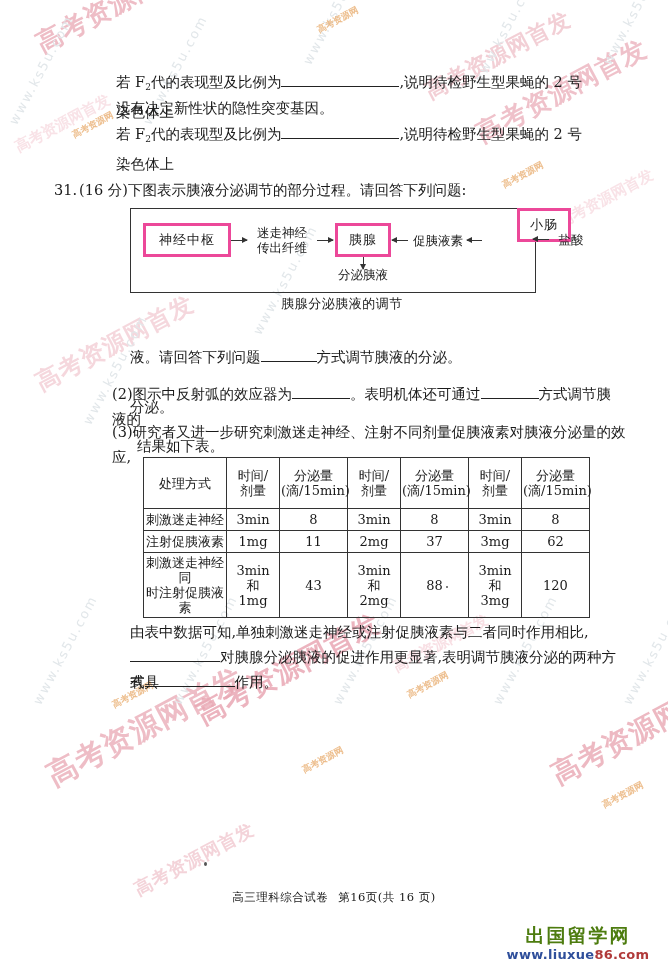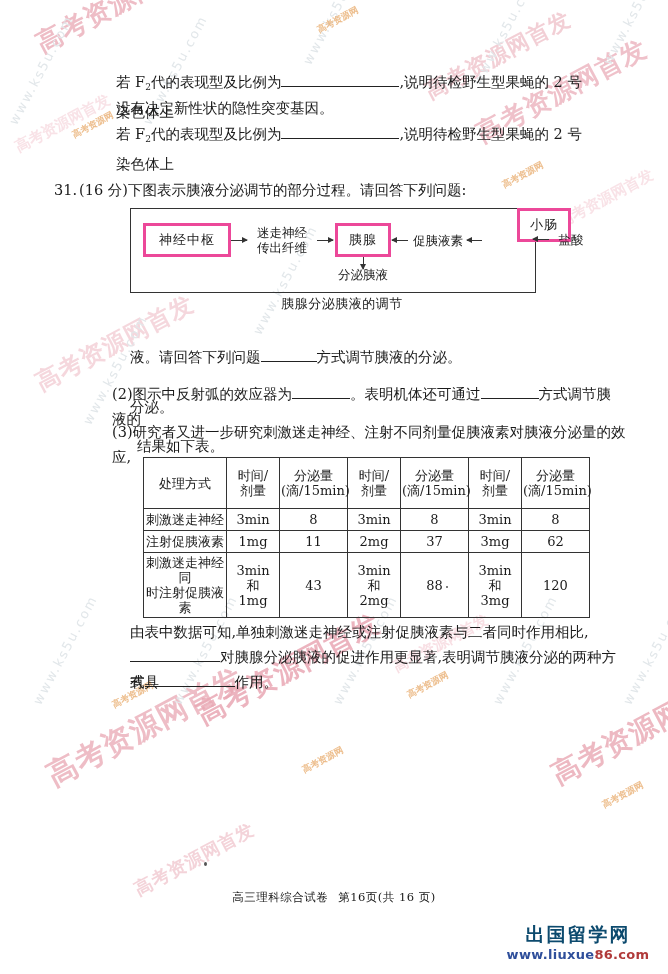--- a/index.html
+++ b/index.html
@@ -206,24 +206,24 @@
 
   
   #site-logo {
     position: absolute;
     right: 8px;
     top: 925px;
     text-align: center;
     width: 164px;
   }
   #site-logo .logo-cn {
-    font-family: Liberation Mono, monospace;
+    font-family: Liberation Serif, serif;
     font-size: 19px;
     font-weight: bold;
-    color: #0c4a6e;
+    color: #4d7c0f;
     letter-spacing: 2px;
     line-height: 22px;
   }
   #site-logo .logo-url {
     font-family: "DejaVu Sans", "Liberation Sans", sans-serif;
     font-size: 13px;
     font-weight: bold;
     color: #2f4f9b;
     letter-spacing: .3px;
     line-height: 16px;

